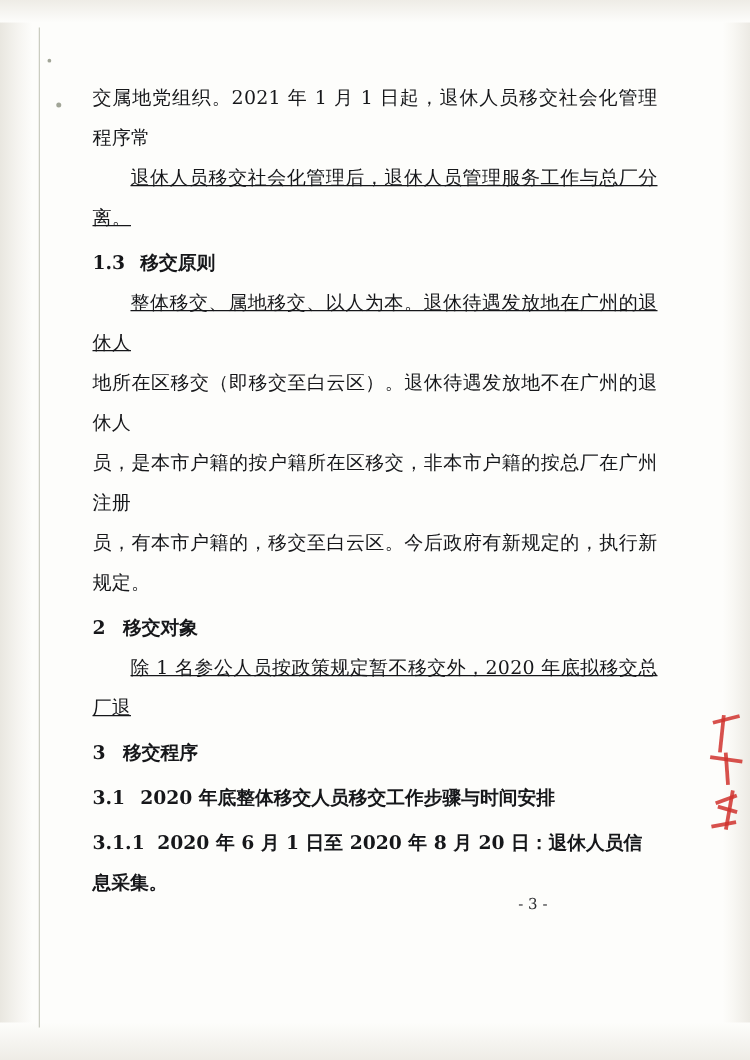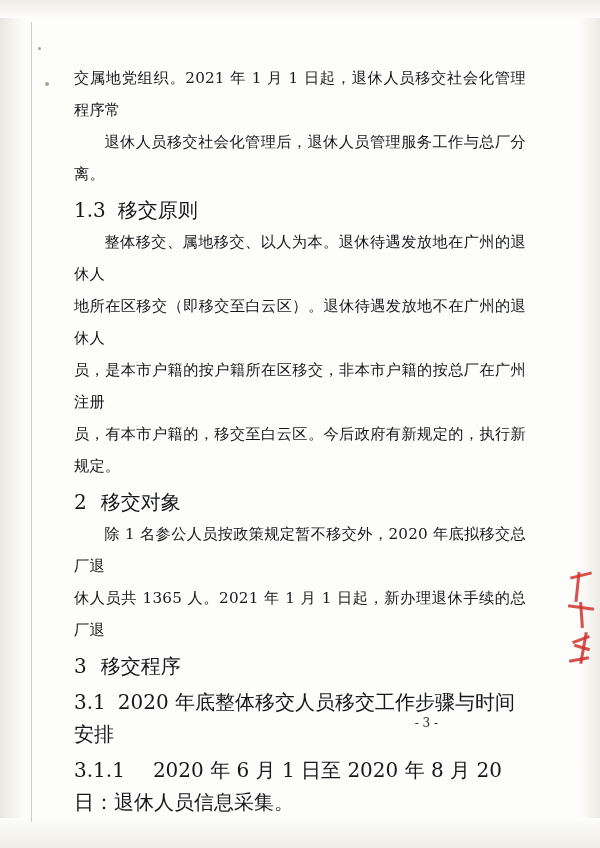--- a/index.html
+++ b/index.html
@@ -74,33 +74,34 @@
     padding: 0;
   }
   .body-line {
     font-size: 15.2px;
     line-height: 32px;
     letter-spacing: .2px;
     text-align: justify;
   }
   .indent {
     text-indent: 2em;
+    text-decoration: underline;
   }
   .heading {
-    font-weight: normal;
-    font-size: 20px;
+    font-weight: bold;
+    font-size: 15px;
     line-height: 32px;
     margin-top: 4px;
   }
   .heading .num {
     display: inline-block;
     margin-right: 12px;
   }
   .heading.lvl1 .num { margin-right: 14px; }
-  .heading.lvl3 .num { margin-right: 28px; }
+  .heading.lvl3 .num { margin-right: 10px; }
   .pagenum {
     position: absolute;
     left: 0;
     top: 716px;
     width: 452px;
     text-align: right;
     font-size: 12px;
     color: #2a2b2f;
     padding-right: 14px;
     box-sizing: border-box;
@@ -146,21 +147,20 @@
   <div id="content">
       <p class="body-line">交属地党组织。2021 年 1 月 1 日起，退休人员移交社会化管理程序常</p>
       <p class="body-line indent">退休人员移交社会化管理后，退休人员管理服务工作与总厂分离。</p>
       <p class="heading lvl2"><span class="num">1.3</span><span>移交原则</span></p>
       <p class="body-line indent">整体移交、属地移交、以人为本。退休待遇发放地在广州的退休人</p>
       <p class="body-line">地所在区移交（即移交至白云区）。退休待遇发放地不在广州的退休人</p>
       <p class="body-line">员，是本市户籍的按户籍所在区移交，非本市户籍的按总厂在广州注册</p>
       <p class="body-line">员，有本市户籍的，移交至白云区。今后政府有新规定的，执行新规定。</p>
       <p class="heading lvl1"><span class="num">2</span><span>移交对象</span></p>
       <p class="body-line indent">除 1 名参公人员按政策规定暂不移交外，2020 年底拟移交总厂退</p>
-      <p class="body-line">休人员共 1365 人。2021 年 1 月 1 日起，新办理退休手续的总厂退</p>
       <p class="heading lvl1"><span class="num">3</span><span>移交程序</span></p>
       <p class="heading lvl2"><span class="num">3.1</span><span>2020 年底整体移交人员移交工作步骤与时间安排</span></p>
       <p class="heading lvl3"><span class="num">3.1.1</span><span>2020 年 6 月 1 日至 2020 年 8 月 20 日：退休人员信息采集。</span></p>
     </div>
 
   <div class="pagenum">- 3 -</div>
 
   <div class="seal">
     <span class="stroke s1"></span>
     <span class="stroke s2"></span>

